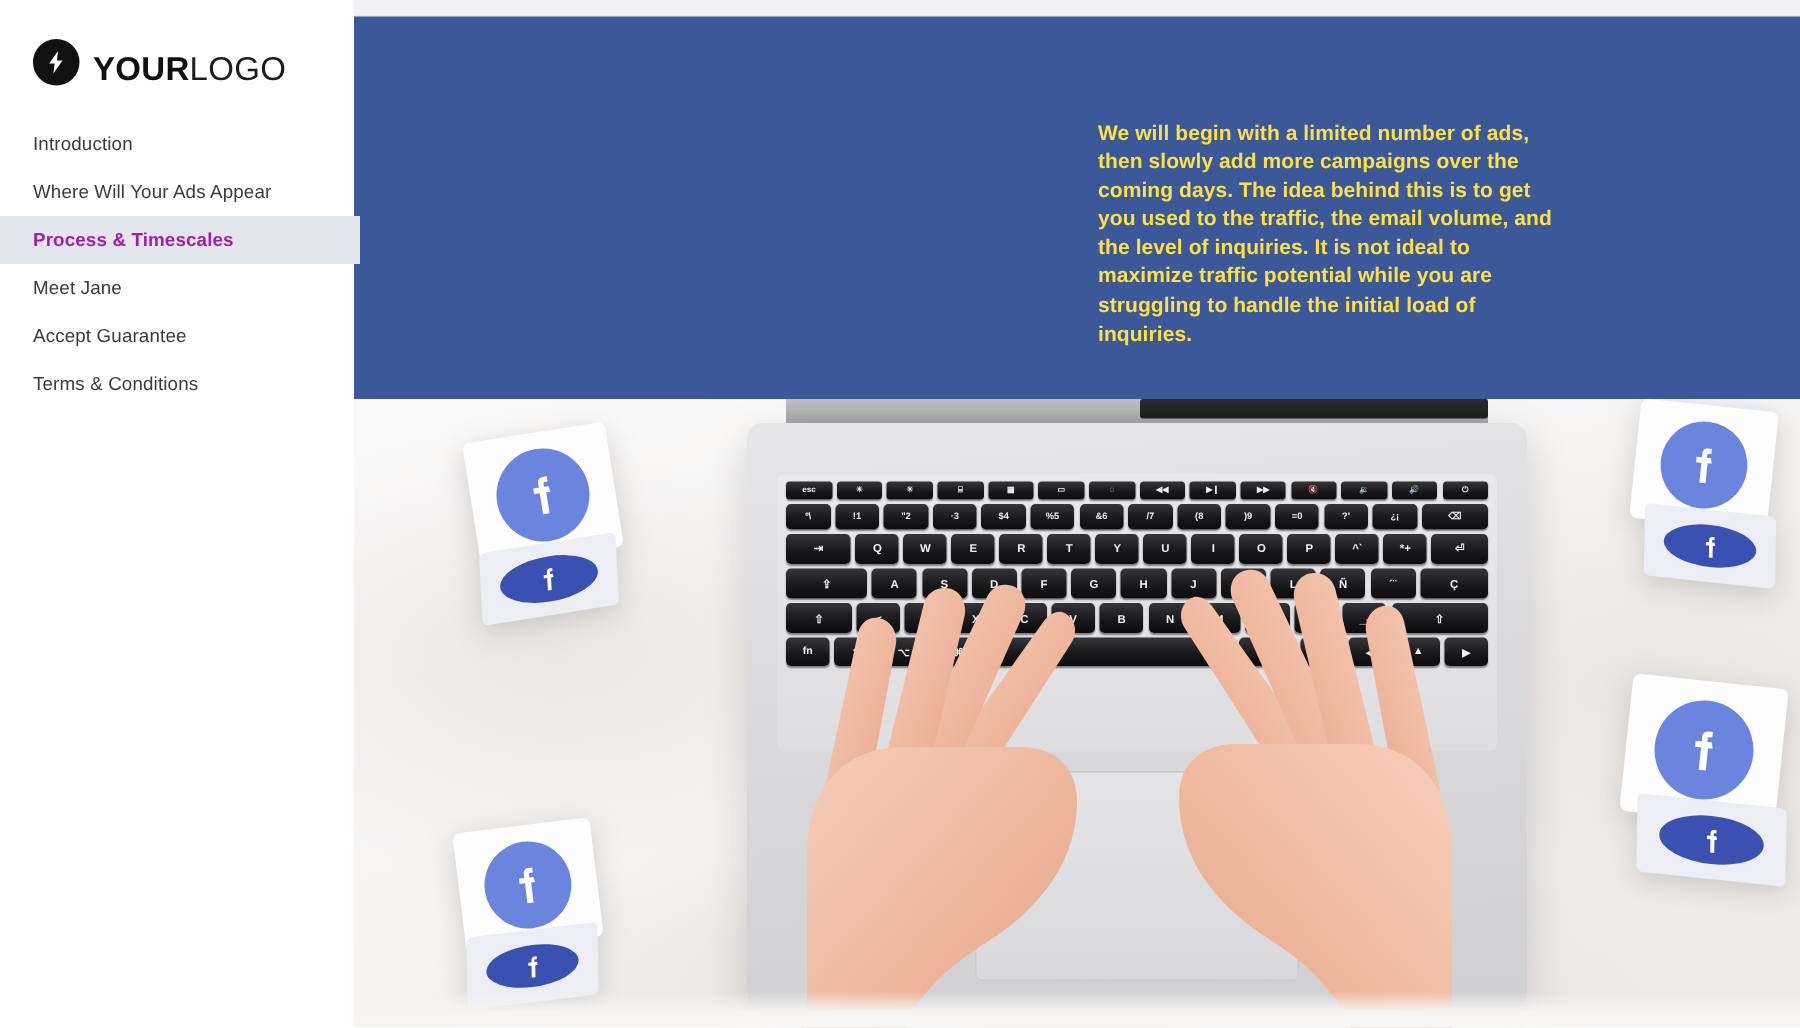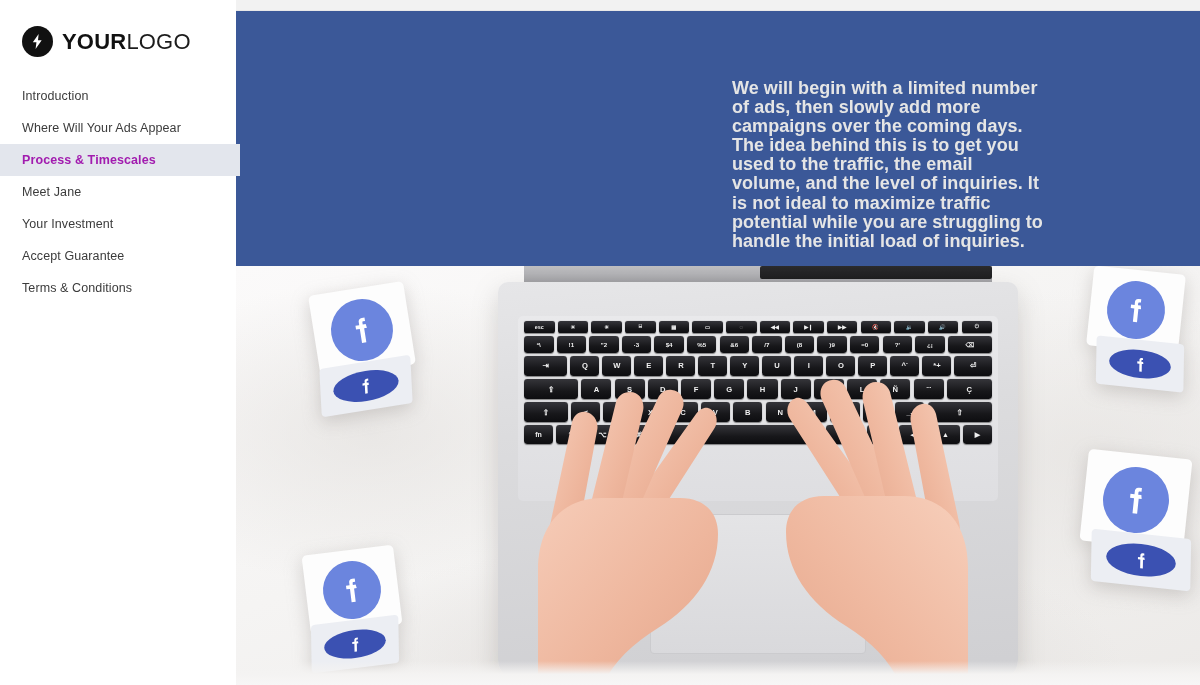--- a/index.html
+++ b/index.html
@@ -10,21 +10,21 @@
   }
   .page { position:relative; width:1200px; height:685px; background:#fff; }
 
   
   .sidebar {
     position:absolute; left:0; top:0; width:236px; height:685px;
     background:#ffffff; z-index:5;
   }
   .logo-row {
     position:absolute; left:22px; top:26px;
-    display:flex; align-items:center; gap:9px;
+    display:flex; align-items:flex-end; gap:9px;
   }
   .logo-mark {
     width:31px; height:31px; border-radius:50%; background:#111111;
     display:flex; align-items:center; justify-content:center; flex:none;
   }
   .logo-mark svg { display:block; }
   .logo-text { font-size:22px; letter-spacing:.2px; line-height:1; white-space:nowrap; }
   .logo-text .lt-a { font-weight:bold; color:#111111; }
   .logo-text .lt-b { font-weight:400; color:#1c1c1c; }
 
@@ -50,21 +50,21 @@
     position:absolute; left:236px; top:11px; width:964px; height:255px;
     background:#3b5898;
   }
   .header-title {
     position:absolute; left:165px; top:64px; width:330px;
     font-size:30px; font-weight:300; color:#ffffff;
     line-height:1.0; letter-spacing:.4px;
   }
   .header-copy {
     position:absolute; left:496px; top:68px; width:312px;
-    font-size:18px; font-weight:bold; color:#e5e5e5;
+    font-size:14px; font-weight:bold; color:#fde047;
     line-height:19.1px; letter-spacing:.05px;
   }
 
   
   .photo {
     position:absolute; left:236px; top:266px; width:964px; height:419px;
     overflow:hidden; background:#f6f5f4;
   }
   .photo-bg {
     position:absolute; inset:0;
@@ -167,23 +167,20 @@
         <span>Introduction</span>
       </div>
       <div class="nav-item">
         <span>Where Will Your Ads Appear</span>
       </div>
       <div class="nav-item active">
         <span>Process &amp; Timescales</span>
       </div>
       <div class="nav-item">
         <span>Meet Jane</span>
-      </div>
-      <div class="nav-item">
-        <span>Your Investment</span>
       </div>
       <div class="nav-item">
         <span>Accept Guarantee</span>
       </div>
       <div class="nav-item">
         <span>Terms &amp; Conditions</span>
       </div>
     </nav>
   </aside>
 

